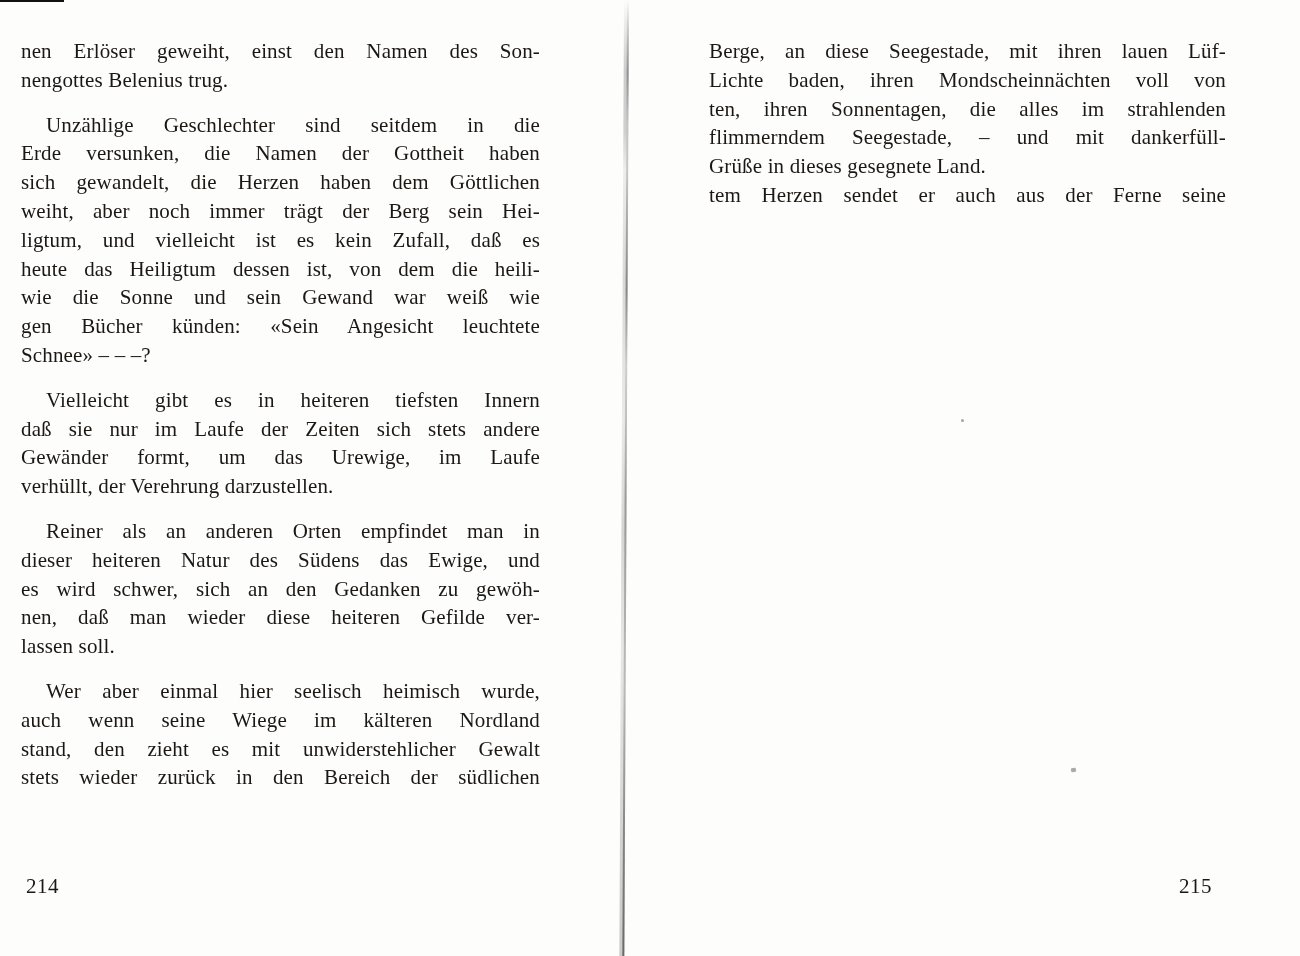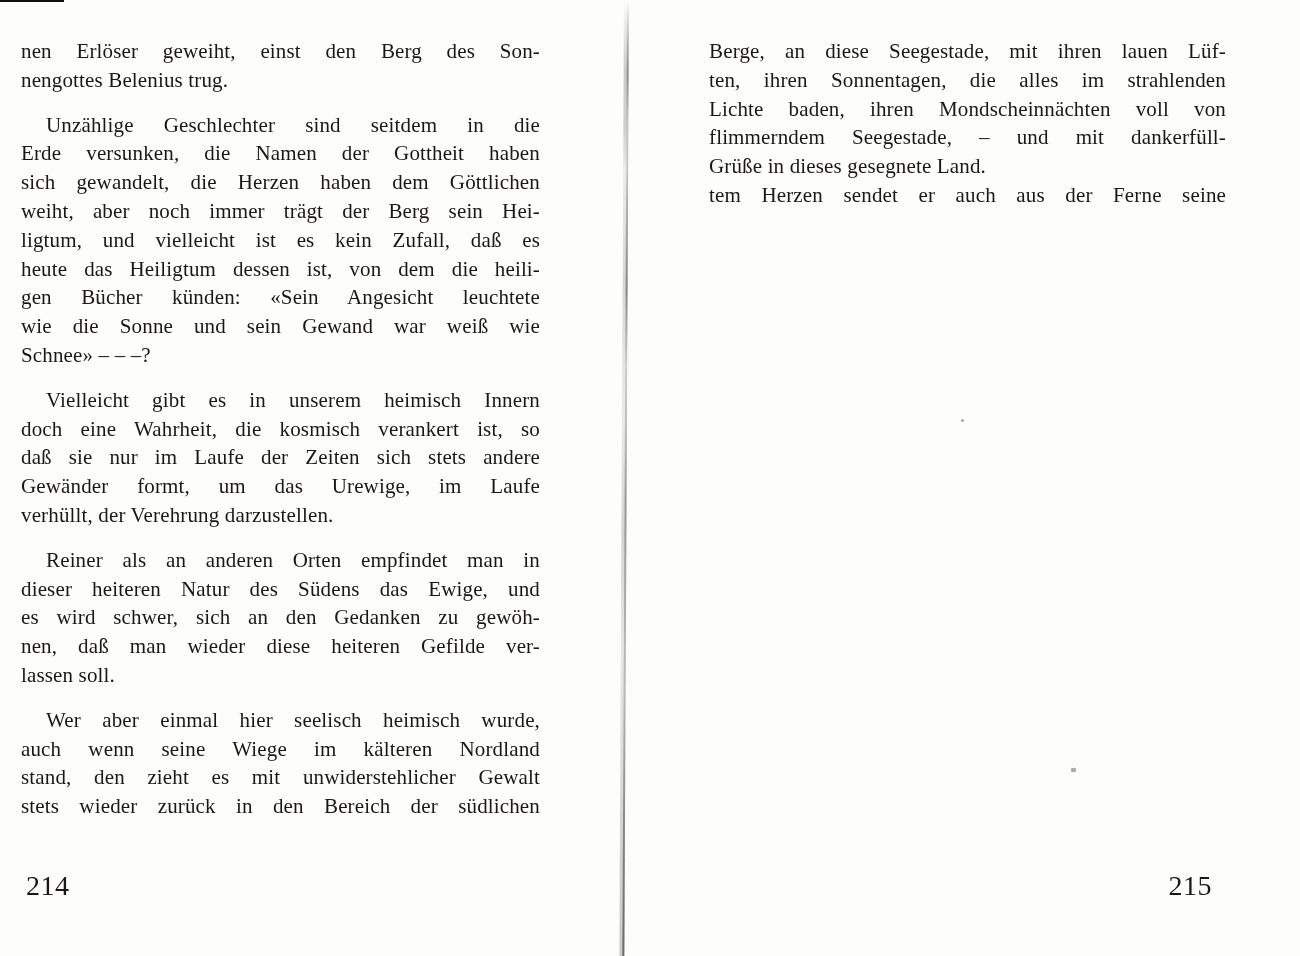--- a/index.html
+++ b/index.html
@@ -33,21 +33,21 @@
   .line {
     text-align: justify;
     text-align-last: justify;
     white-space: normal;
   }
   .line.indent { text-indent: 25px; }
   .line.end { text-align-last: left; }
   .pagenum {
     position: absolute;
     top: 872px;
-    font-size: 28px;
+    font-size: 21px;
     line-height: 28.8px;
     letter-spacing: 0.5px;
   }
   .pagenum-left  { left: 26px; }
   .pagenum-right { left: 686px; width: 526px; text-align: right; }
   
   .gutter-band {
     position: absolute;
     left: 624px; top: 0;
     width: 5px; height: 956px;
@@ -95,37 +95,36 @@
   }
   .speck-1 { left: 961px;  top: 419px; width: 3px; height: 3px; border-radius: 50%; opacity: 0.8; }
   .speck-2 { left: 1071px; top: 768px; width: 5px; height: 4px; border-radius: 1px; opacity: 0.75; transform: rotate(-12deg); }
 </style>
 </head>
 <body>
 
 <div class="spread">
   <div class="textblock left" id="left-text">
       <div class="para">
-        <div class="line">nen Erlöser geweiht, einst den Berg des Son-</div>
+        <div class="line">nen Erlöser geweiht, einst den Namen des Son-</div>
         <div class="line end">nengottes Belenius trug.</div>
       </div>
       <div class="para gap">
         <div class="line indent">Unzählige Geschlechter sind seitdem in die</div>
         <div class="line">Erde versunken, die Namen der Gottheit haben</div>
         <div class="line">sich gewandelt, die Herzen haben dem Göttlichen</div>
         <div class="line">weiht, aber noch immer trägt der Berg sein Hei-</div>
         <div class="line">ligtum, und vielleicht ist es kein Zufall, daß es</div>
         <div class="line">heute das Heiligtum dessen ist, von dem die heili-</div>
+        <div class="line">wie die Sonne und sein Gewand war weiß wie</div>
         <div class="line">gen Bücher künden: «Sein Angesicht leuchtete</div>
-        <div class="line">wie die Sonne und sein Gewand war weiß wie</div>
         <div class="line end">Schnee» – – –?</div>
       </div>
       <div class="para gap">
-        <div class="line indent">Vielleicht gibt es in unserem heimisch Innern</div>
-        <div class="line">doch eine Wahrheit, die kosmisch verankert ist, so</div>
+        <div class="line indent">Vielleicht gibt es in heiteren tiefsten Innern</div>
         <div class="line">daß sie nur im Laufe der Zeiten sich stets andere</div>
         <div class="line">Gewänder formt, um das Urewige, im Laufe</div>
         <div class="line end">verhüllt, der Verehrung darzustellen.</div>
       </div>
       <div class="para gap">
         <div class="line indent">Reiner als an anderen Orten empfindet man in</div>
         <div class="line">dieser heiteren Natur des Südens das Ewige, und</div>
         <div class="line">es wird schwer, sich an den Gedanken zu gewöh-</div>
         <div class="line">nen, daß man wieder diese heiteren Gefilde ver-</div>
         <div class="line end">lassen soll.</div>
@@ -135,22 +134,22 @@
         <div class="line">auch wenn seine Wiege im kälteren Nordland</div>
         <div class="line">stand, den zieht es mit unwiderstehlicher Gewalt</div>
         <div class="line">stets wieder zurück in den Bereich der südlichen</div>
       </div>
     </div>
   <div class="pagenum pagenum-left">214</div>
 
   <div class="textblock right" id="right-text">
       <div class="para">
         <div class="line">Berge, an diese Seegestade, mit ihren lauen Lüf-</div>
+        <div class="line">Lichte baden, ihren Mondscheinnächten voll von</div>
         <div class="line">ten, ihren Sonnentagen, die alles im strahlenden</div>
-        <div class="line">Lichte baden, ihren Mondscheinnächten voll von</div>
         <div class="line">flimmerndem Seegestade, – und mit dankerfüll-</div>
         <div class="line end">Grüße in dieses gesegnete Land.</div>
         <div class="line">tem Herzen sendet er auch aus der Ferne seine</div>
       </div>
     </div>
   <div class="pagenum pagenum-right">215</div>
 
   <div class="gutter-band"></div>
   <div class="gutter-line"></div>
   <div class="edge-sliver"></div>

